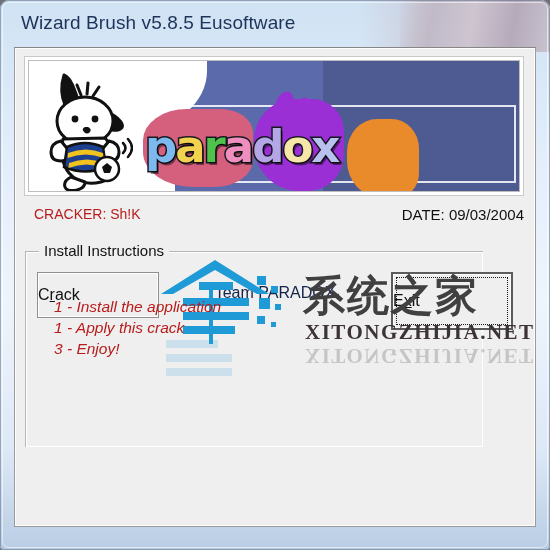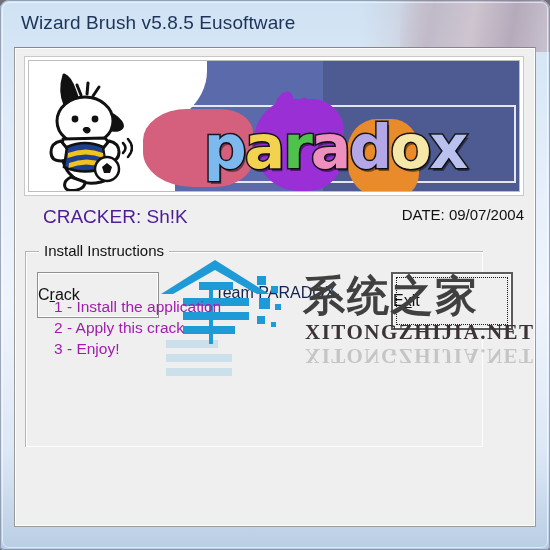--- a/index.html
+++ b/index.html
@@ -112,56 +112,55 @@
     background:#9b2fd6;border-radius:50%;transform:rotate(-20deg);
   }
   .splash-orange{
     position:absolute;left:318px;top:58px;width:72px;height:78px;
     background:#e98a2b;border-radius:42% 38% 30% 46%;
   }
   
   #paradox{
     position:absolute;left:116px;top:44px;width:380px;height:84px;
     font-family:"DejaVu Sans","Liberation Sans",sans-serif;
-    font-weight:bold;font-size:60px;line-height:84px;letter-spacing:-2px;
+    font-weight:bold;font-size:45px;line-height:84px;letter-spacing:-2px;
     white-space:nowrap;
-    text-align:center;
   }
   #paradox span{
     display:inline-block;
     -webkit-text-stroke:3px #16181f;
     paint-order:stroke fill;
     text-shadow:2px 3px 0 rgba(0,0,0,.45);
   }
   
   #dog{position:absolute;left:8px;top:4px;width:96px;height:128px;}
 
   
   #meta-row{position:absolute;left:11px;top:158px;width:498px;height:22px;}
-  #cracker{position:absolute;left:17px;top:0;font-size:19px;color:#4c1d95;white-space:nowrap;}
+  #cracker{position:absolute;left:8px;top:0;font-size:14px;color:#b91c1c;white-space:nowrap;}
   #date{position:absolute;right:0;top:0;font-size:15px;color:#111;white-space:nowrap;}
 
   
   #groupbox{
     position:absolute;left:10px;top:203px;width:458px;height:196px;
     box-sizing:border-box;
     border:1px solid #b5b5b5;
   }
   #groupbox:after{
     content:"";position:absolute;left:0;top:0;right:-1px;bottom:-1px;
     border:1px solid #ffffff;pointer-events:none;
   }
   #group-legend{
     position:absolute;left:13px;top:-10px;
     background:#efefef;padding:0 5px;
     font-size:15px;color:#111;z-index:3;white-space:nowrap;
   }
   #steps{
     position:absolute;left:28px;top:44px;z-index:3;
-    font-size:15.5px;color:#a21caf;line-height:21px;white-space:nowrap;
+    font-size:15.5px;color:#b91c1c;line-height:21px;white-space:nowrap;font-style:italic;
   }
 
   
   #watermark{
     position:absolute;left:145px;top:-6px;width:360px;height:150px;
     pointer-events:none;z-index:2;
   }
   #wm-cn{
     position:absolute;left:132px;top:22px;
     font-family:"DejaVu Sans","Liberation Sans",sans-serif;
@@ -281,21 +280,21 @@
               <path d="M91 74 q8 9 0 18"></path>
           </g>
         </svg>
 
         <div id="paradox"><span style="color: rgb(125, 185, 239);">p</span><span style="color: rgb(242, 210, 78);">a</span><span style="color: rgb(78, 194, 74);">r</span><span style="color: rgb(239, 143, 192);">a</span><span style="color: rgb(179, 167, 232);">d</span><span style="color: rgb(245, 231, 168);">o</span><span style="color: rgb(185, 194, 239);">x</span></div>
       </div>
     </div>
 
     <div id="meta-row">
       <div id="cracker">CRACKER: Sh!K</div>
-      <div id="date">DATE: 09/07/2004</div>
+      <div id="date">DATE: 09/03/2004</div>
     </div>
 
     <div id="groupbox">
       <div id="group-legend">Install Instructions</div>
 
       <div id="watermark">
         <svg width="150" height="120" viewBox="0 0 150 120" style="position:absolute;left:-18px;top:2px;">
           <g fill="#1e9ad6">
             <path d="M8 46 L62 12 L116 46 L104 46 L62 22 L20 46 Z"></path>
             <path d="M30 50 H96 V58 H30 Z"></path>
@@ -318,21 +317,21 @@
               <path d="M30 38 H82 V46 H30 Z"></path>
           </g>
         </svg>
         <div id="wm-cn">系统之家</div>
         <div id="wm-en">XITONGZHIJIA.NET</div>
         <div id="wm-en-mirror">XITONGZHIJIA.NET</div>
       </div>
 
       <div id="steps">
           <div>1 - Install the application</div>
-          <div>2 - Apply this crack</div>
+          <div>1 - Apply this crack</div>
           <div>3 - Enjoy!</div>
         </div>
     </div>
 
     <div class="btn" id="btn-crack">
       <span class="btn-label">C<u>r</u>ack</span>
     </div>
 
     <div id="team">Team PARADOX</div>
 

